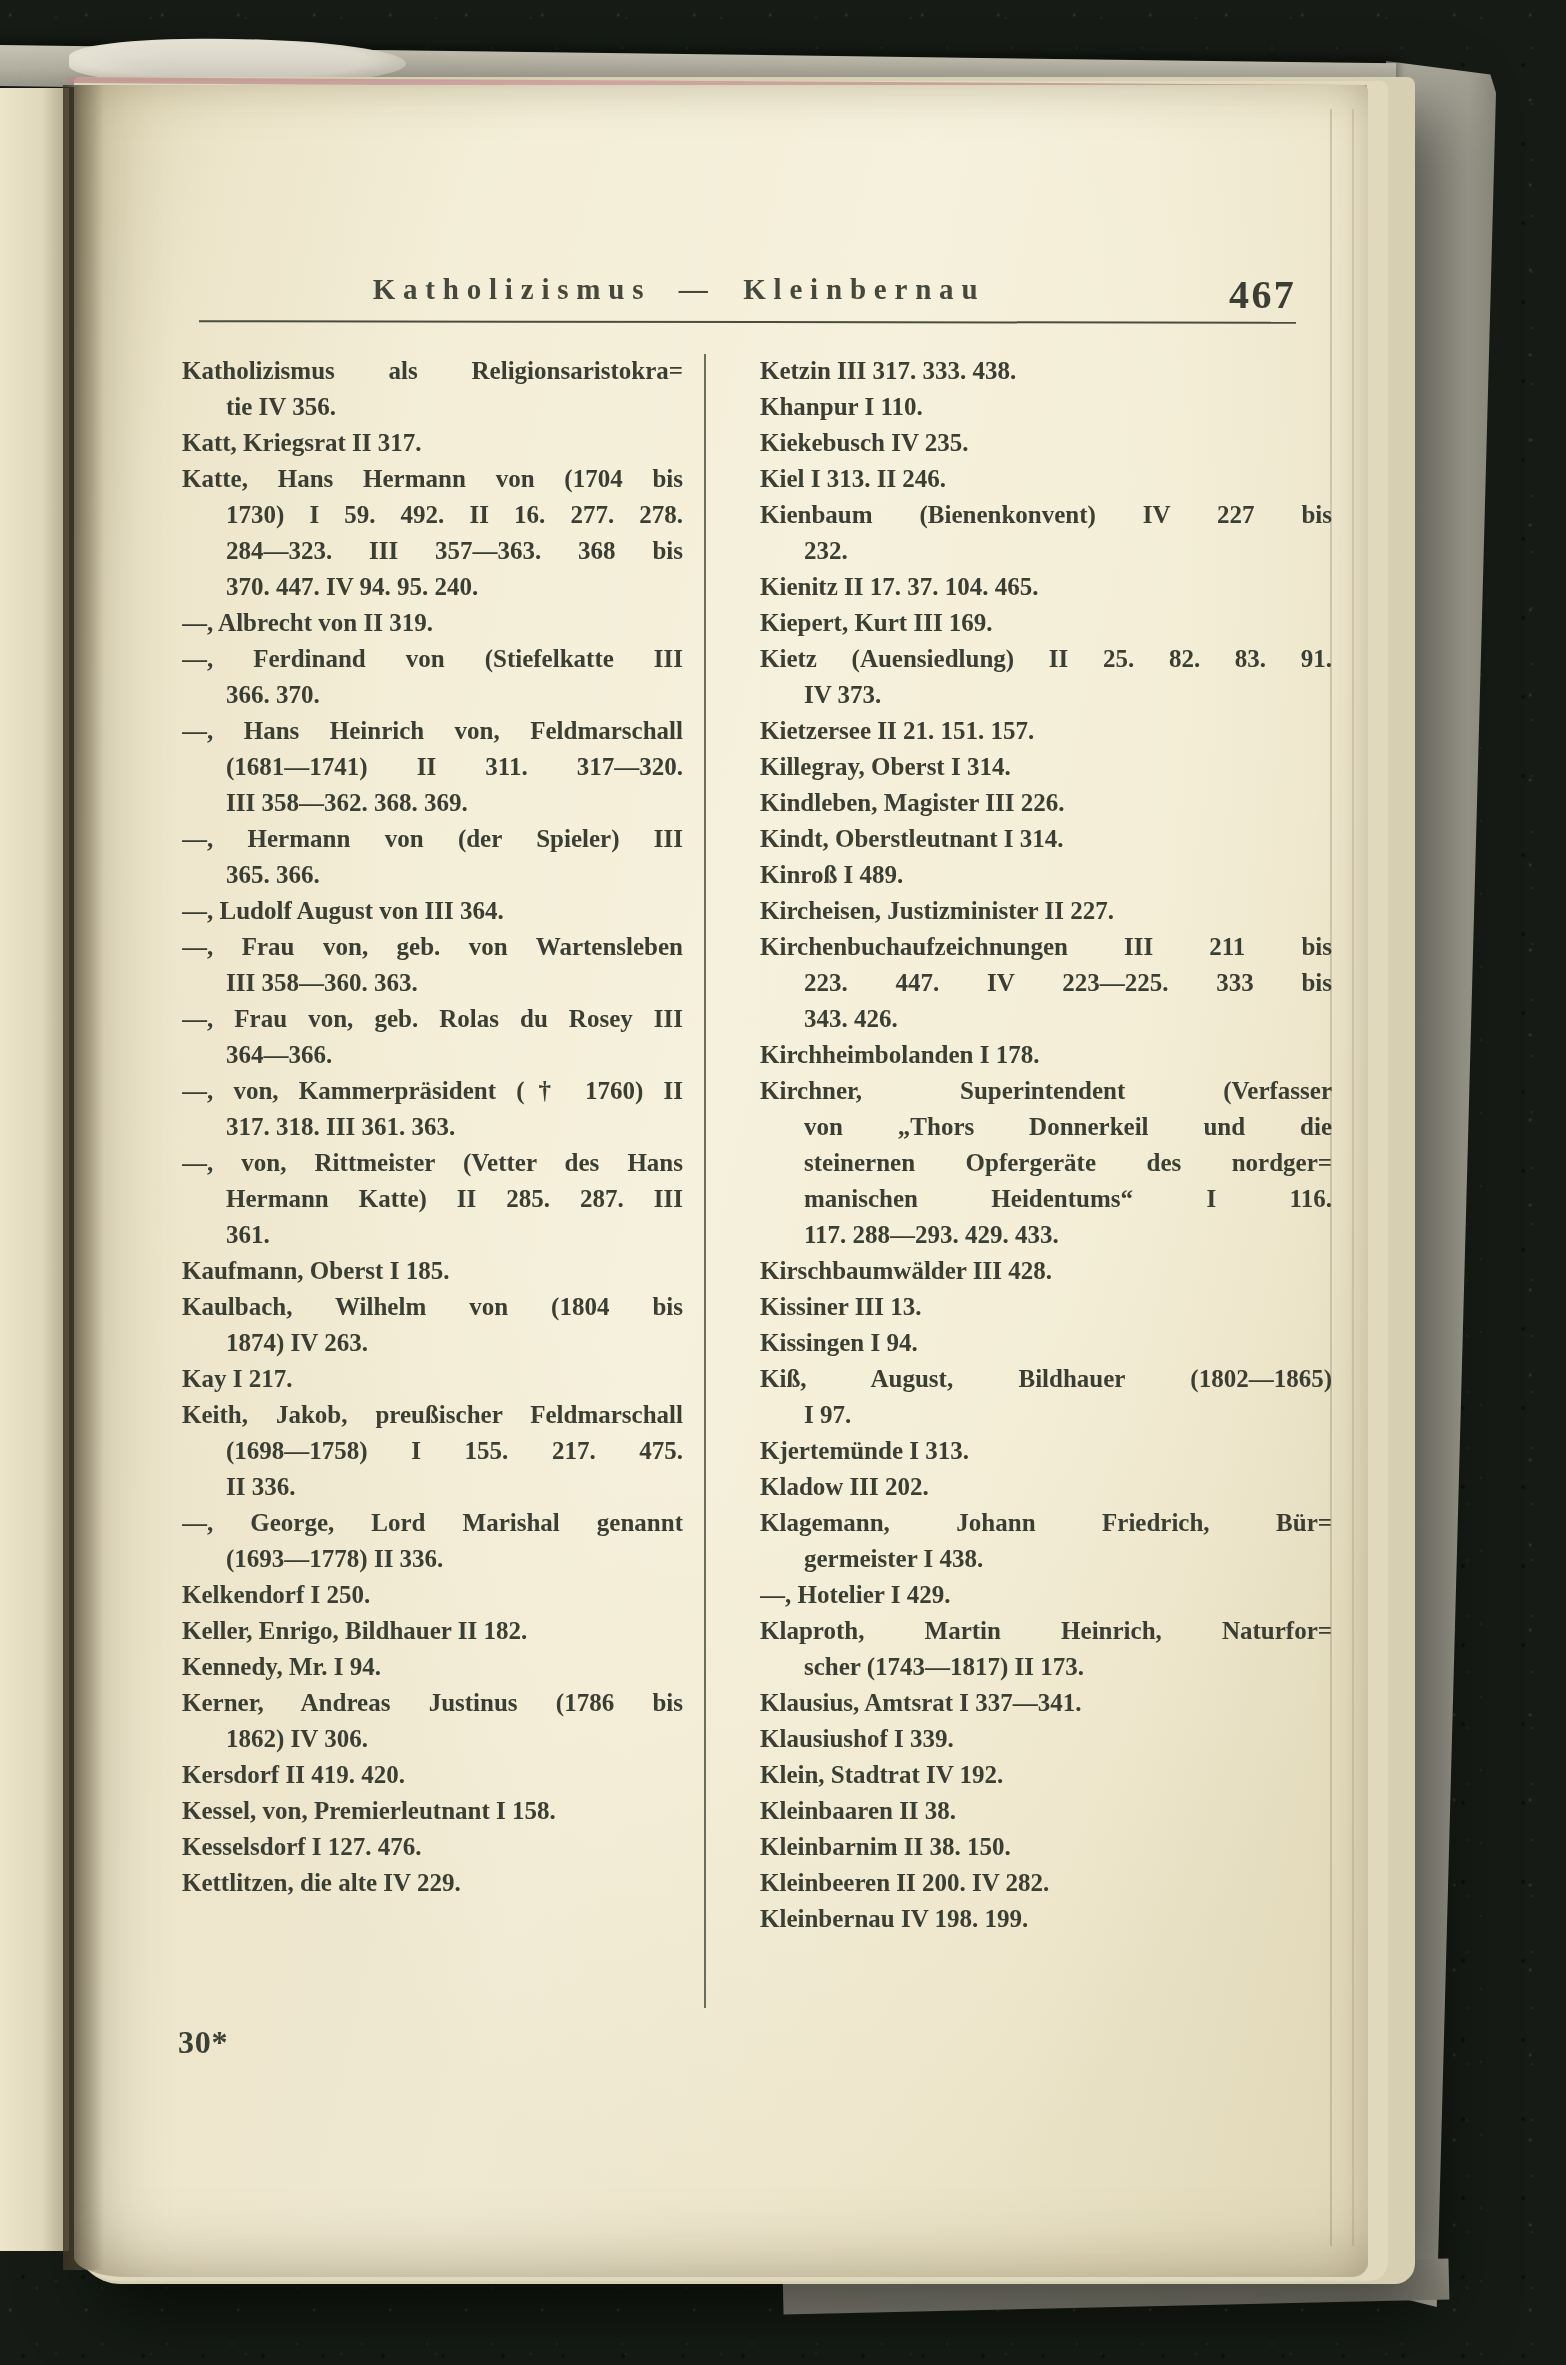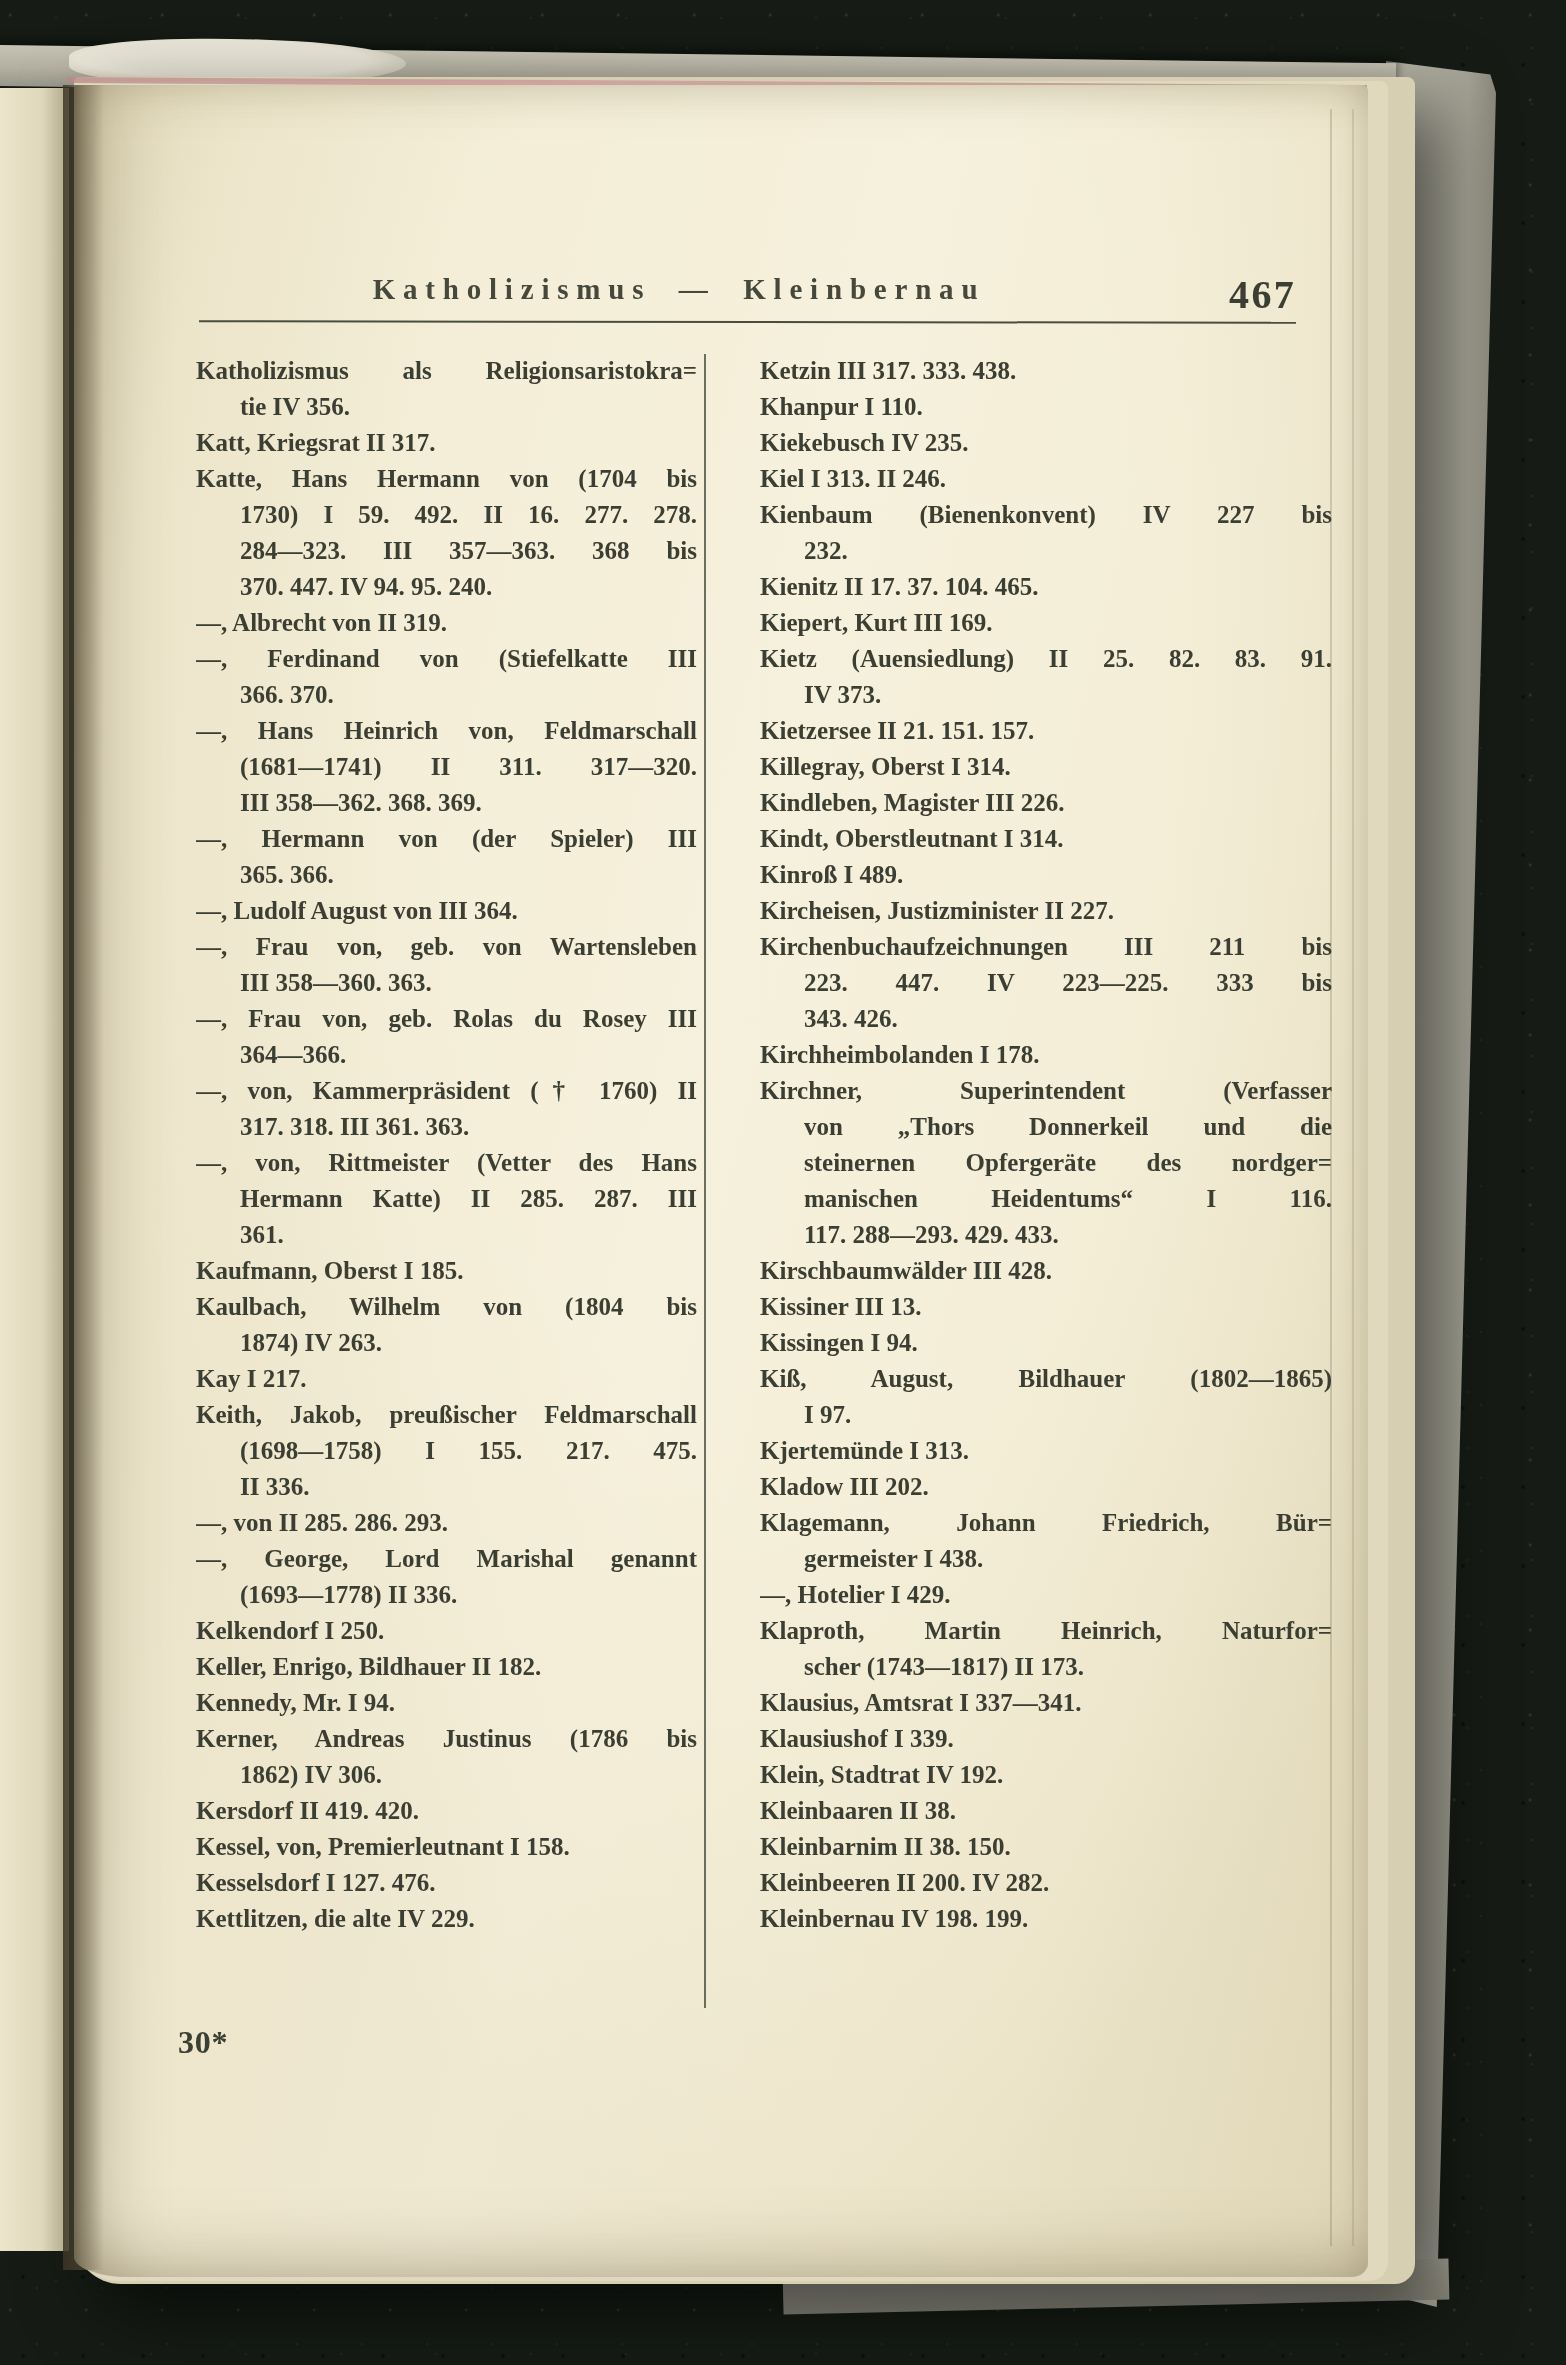--- a/index.html
+++ b/index.html
@@ -114,21 +114,21 @@
     background:#4a4d3e;transform:rotate(0.08deg);
   }
   .col-divider{
     position:absolute;left:630px;top:269px;width:1.6px;height:1654px;
     background:#53564664;background:#545748;opacity:.85;
   }
   .col{
     position:absolute;top:268px;
     font-size:25px;font-weight:bold;line-height:36px;color:#3b3e32;
   }
-  .col-left{left:122px;width:501px;}
+  .col-left{left:108px;width:501px;}
   .col-right{left:686px;width:572px;}
   .line{
     height:36px;overflow:hidden;
     text-align:justify;text-align-last:justify;
   }
   .line.last{text-align-last:left;}
   .line.cont{padding-left:44px;}
   .sig{
     position:absolute;left:104px;top:1939px;
     font-size:32px;font-weight:bold;color:#3b3e32;letter-spacing:0.8px;
@@ -217,23 +217,20 @@
         </div>
         <div class="entry">
           <div class="line last">Kay I 217.</div>
         </div>
         <div class="entry">
           <div class="line">Keith, Jakob, preußischer Feldmarschall</div>
           <div class="line cont">(1698—1758) I 155. 217. 475.</div>
           <div class="line cont last">II 336.</div>
         </div>
         <div class="entry">
-          <div class="line last">—, von II 285. 286. 293.</div>
-        </div>
-        <div class="entry">
           <div class="line">—, George, Lord Marishal genannt</div>
           <div class="line cont last">(1693—1778) II 336.</div>
         </div>
         <div class="entry">
           <div class="line last">Kelkendorf I 250.</div>
         </div>
         <div class="entry">
           <div class="line last">Keller, Enrigo, Bildhauer II 182.</div>
         </div>
         <div class="entry">

